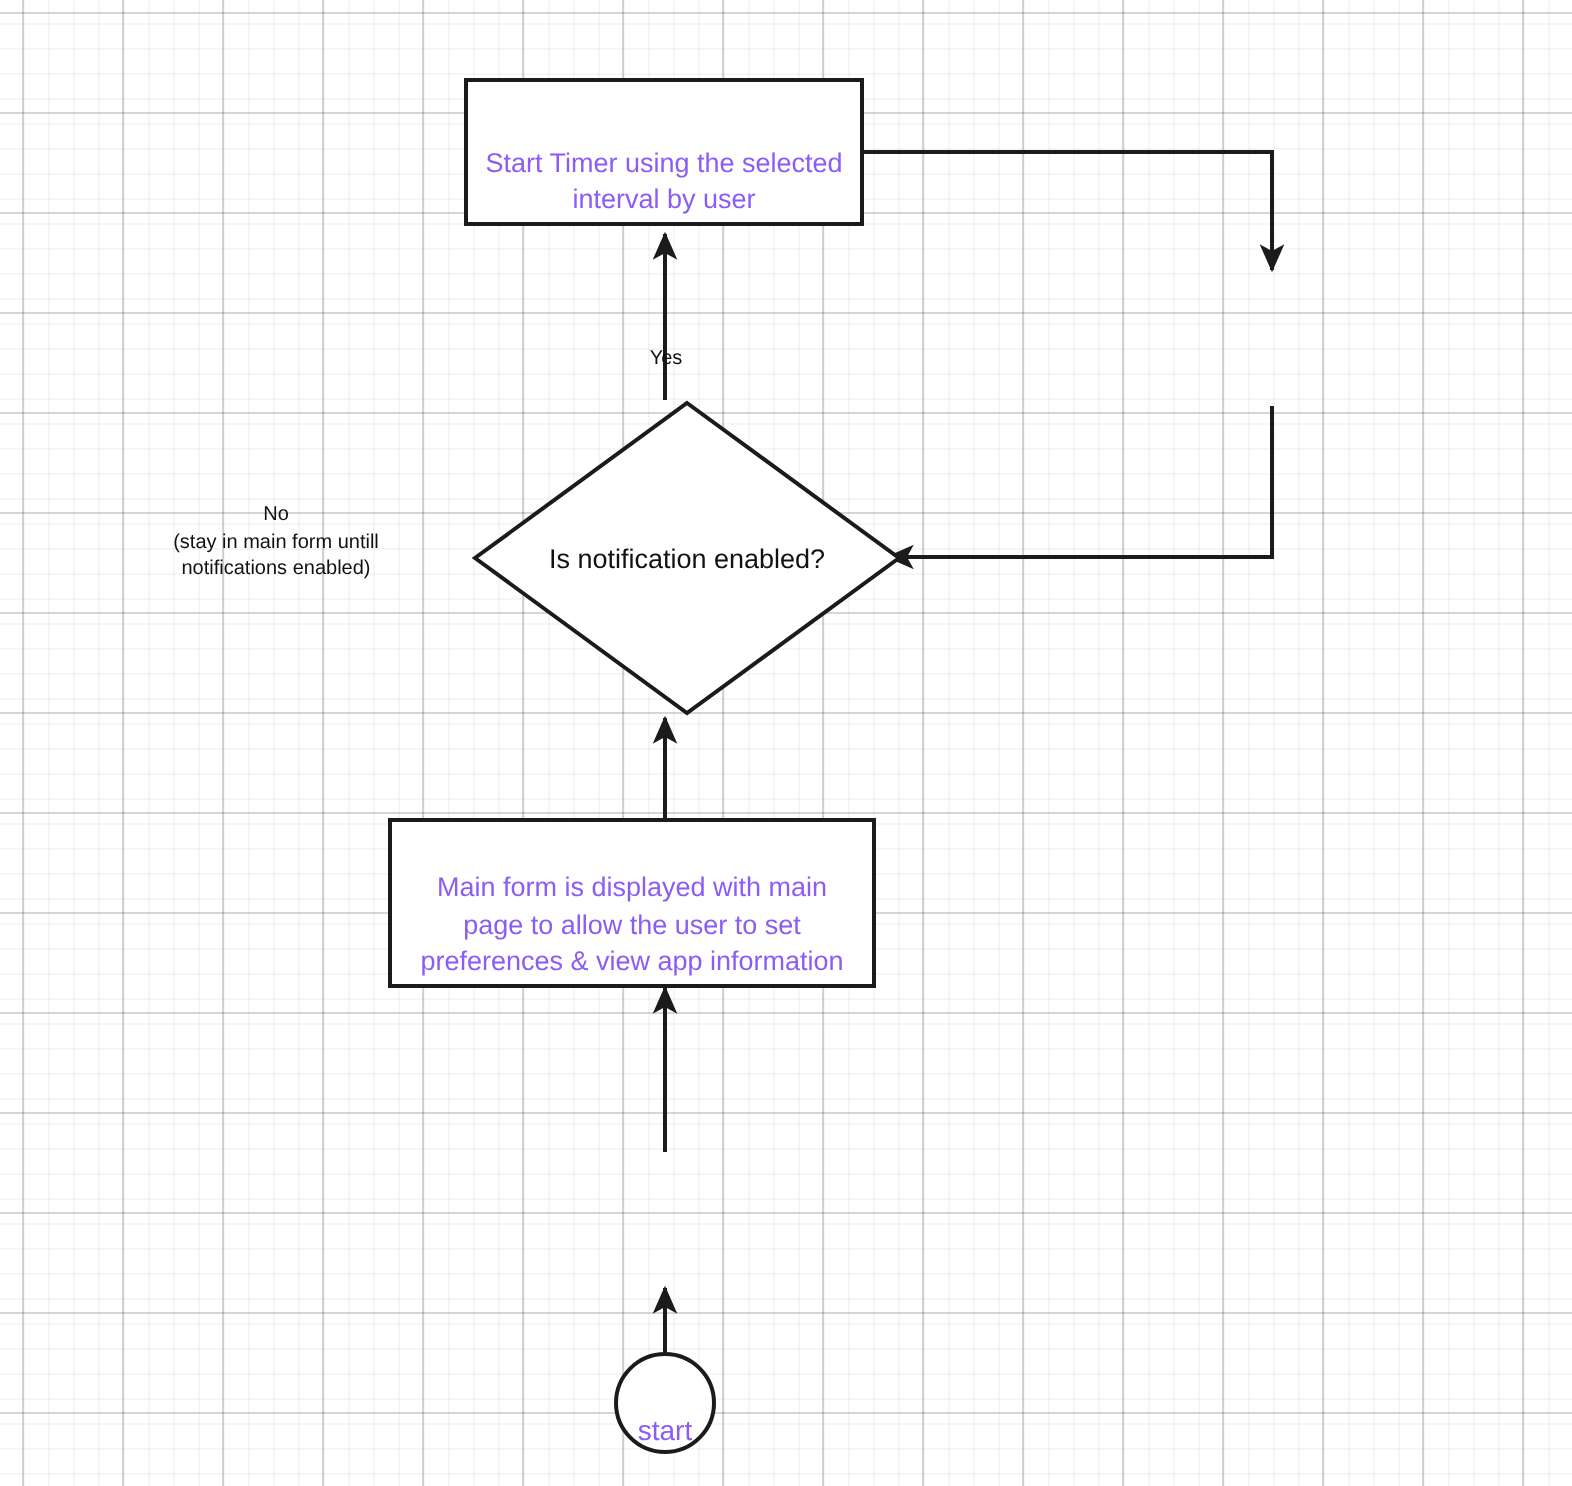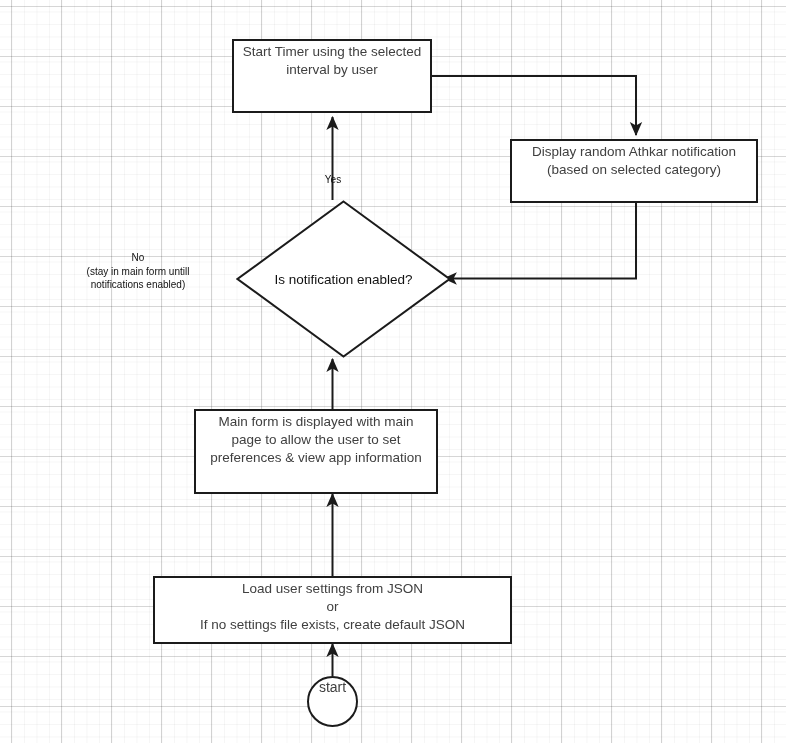--- a/index.html
+++ b/index.html
@@ -29,24 +29,24 @@
   .edges {
     position: absolute;
     left: 0; top: 0;
     width: 786px;
     height: 743px;
   }
   .node {
     position: absolute;
     box-sizing: border-box;
     display: flex;
-    align-items: flex-start;
+    align-items: flex-end;
     justify-content: center;
     text-align: center;
-    color: #404040;
+    color: #8b5cf6;
     font-size: 13.5px;
     line-height: 1.35;
     font-family: "Liberation Sans", sans-serif;
   }
   .box {
     border: 2px solid #1b1b1b;
     background: #ffffff;
     padding: 2px 6px;
   }
   .circle {
@@ -104,44 +104,36 @@
 
     <path d="M 432 76 L 636 76 L 636 135" fill="none" stroke="#1b1b1b" stroke-width="2" marker-end="url(#arrow)"></path>
 
     <path d="M 636 203 L 636 278.5 L 444 278.5" fill="none" stroke="#1b1b1b" stroke-width="2" marker-end="url(#arrow)"></path>
   </svg>
 
   <div class="node box" style="left:232px; top:39px; width:200px; height:74px;">
     <span>Start Timer using the selected interval by user</span>
   </div>
 
-  <div class="node box" style="left:510px; top:139px; width:248px; height:64px;">
-    <span>Display random Athkar notification (based on selected category)</span>
-  </div>
 
   <div class="diamond-wrap" style="left:236px; top:200px; width:215px; height:158px;">
     <svg width="215" height="158" viewBox="0 0 215 158" xmlns="http://www.w3.org/2000/svg">
       <polygon points="107.5,1.5 213.5,79 107.5,156.5 1.5,79" fill="#ffffff" stroke="#1b1b1b" stroke-width="2"></polygon>
     </svg>
     <div class="diamond-label">Is notification enabled?</div>
   </div>
 
   <div class="edge-label" style="left:303px; top:173px; width:60px;">Yes</div>
 
   <div class="edge-label" style="left:50px; top:251px; width:176px;">No
 (stay in main form untill
 notifications enabled)</div>
 
   <div class="node box" style="left:194px; top:409px; width:244px; height:85px;">
     <span>Main form is displayed with main page to allow the user to set preferences &amp; view app information</span>
   </div>
 
-  <div class="node box" style="left:153px; top:576px; width:359px; height:68px;">
-    <span style="white-space: pre-line;">Load user settings from JSON
-or
-If no settings file exists, create default JSON</span>
-  </div>
 
   <div class="node circle" style="left:307px; top:676px; width:51px; height:51px;">
     <span>start</span>
   </div>
 
 </div>
 
 </body></html>

